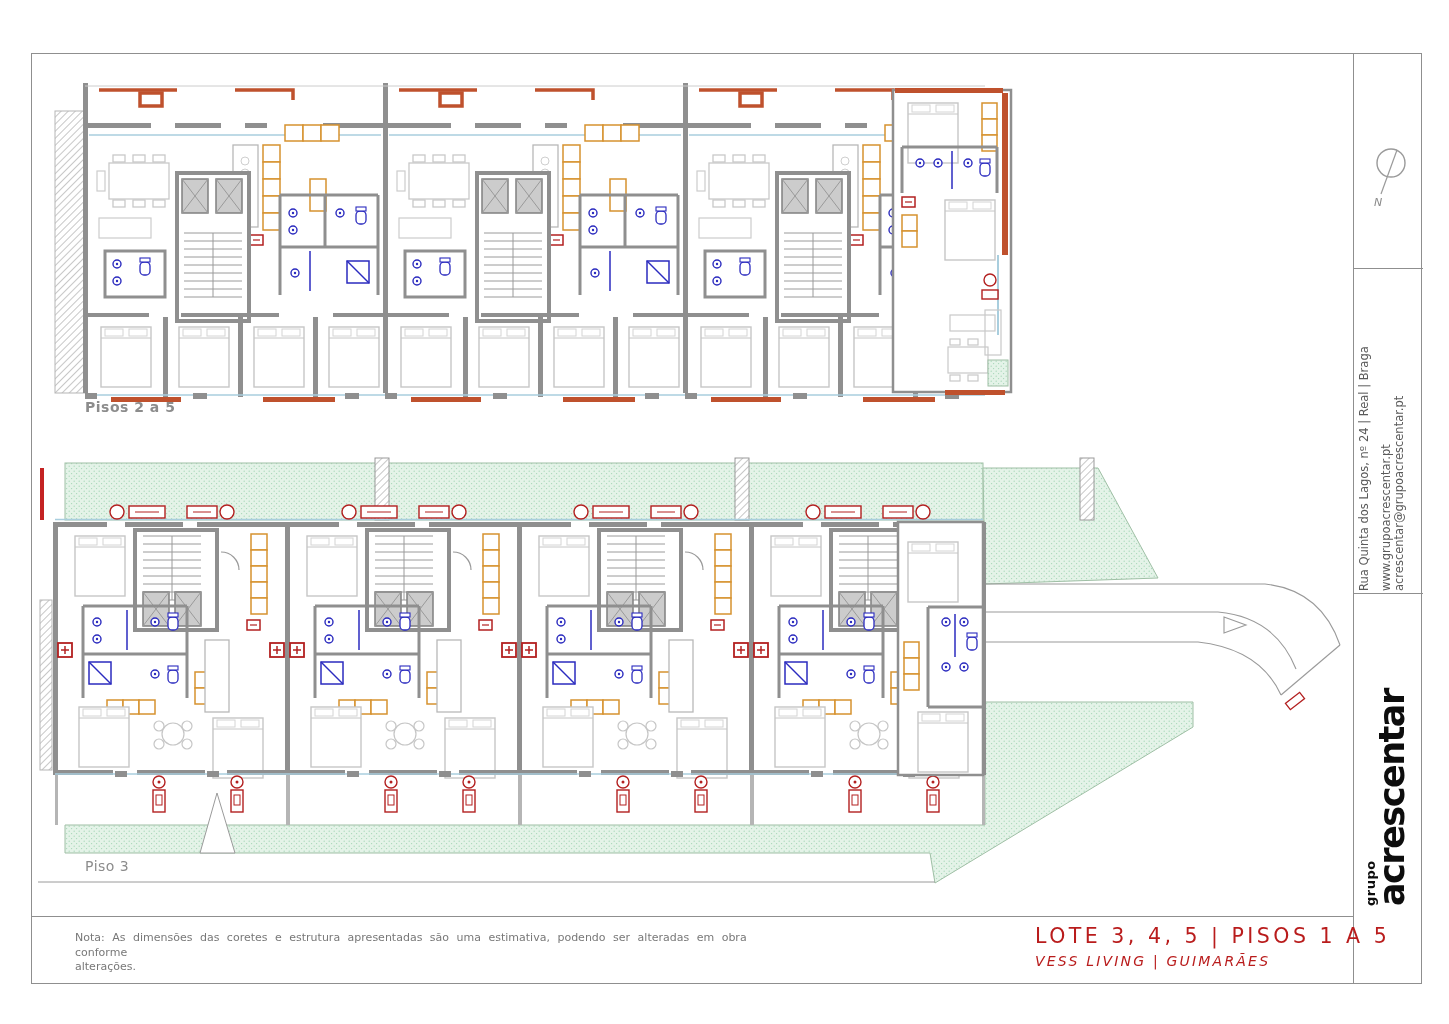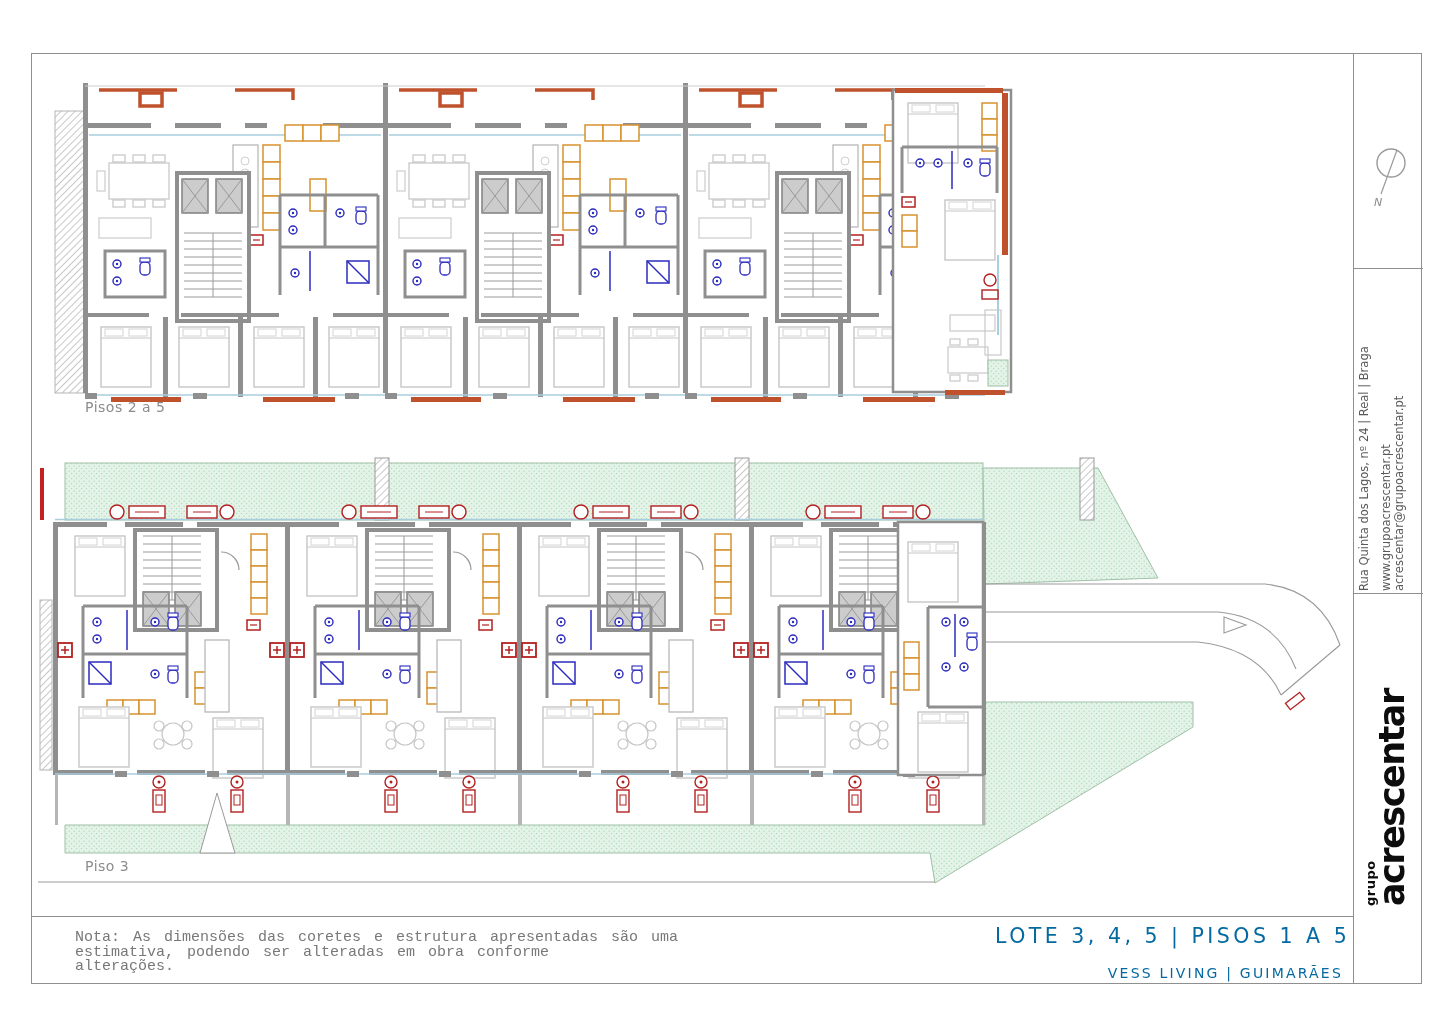--- a/index.html
+++ b/index.html
@@ -7,30 +7,30 @@
          font-family:"DejaVu Sans",sans-serif;}
   .abs{position:absolute;}
   
   .frame{left:31px;top:53px;width:1391px;height:931px;border:1.2px solid #8f8f8f;box-sizing:border-box;}
   .vdiv{left:1353px;top:53px;width:0;height:931px;border-left:1.2px solid #8f8f8f;}
   .hdiv-main{left:31px;top:916px;width:1322px;height:0;border-top:1.2px solid #8f8f8f;}
   .hdiv-col1{left:1353px;top:268px;width:70px;height:0;border-top:1.2px solid #8f8f8f;}
   .hdiv-col2{left:1353px;top:593px;width:70px;height:0;border-top:1.2px solid #8f8f8f;}
   
   .plan-label{color:#8c8c8c;font-size:14px;letter-spacing:.5px;}
-  #label-upper{left:85px;top:399px;}
+  #label-upper{left:85px;top:399px;font-weight:bold;}
   #label-lower{left:85px;top:858px;}
   
-  .notes{left:75px;top:931px;width:712px;color:#787878;font-size:15px;line-height:14.5px;font-family:Liberation Mono, monospace;}
+  .notes{left:75px;top:931px;width:712px;color:#787878;font-size:11px;line-height:14.5px;}
   .notes .l1{word-spacing:4px;}
   .notes .l3{text-decoration:underline;word-spacing:2px;}
   
-  .titleblock{left:995px;top:924px;width:348px;text-align:right;color:#0369a1;}
+  .titleblock{left:1035px;top:924px;width:348px;color:#b91c1c;}
   .titleblock .t1{font-size:20.5px;letter-spacing:3.5px;white-space:nowrap;}
-  .titleblock .t2{font-size:14px;letter-spacing:2.2px;margin-top:17px;white-space:nowrap;}
+  .titleblock .t2{font-size:14px;letter-spacing:2.2px;margin-top:5px;white-space:nowrap;font-style:italic;}
   
   .vanchor{width:0;height:0;}
   .vrot{position:absolute;left:0;top:0;transform:rotate(-90deg);transform-origin:0 0;}
   .addr{width:325px;color:#5a5a5a;font-size:11.5px;line-height:13.5px;white-space:nowrap;}
   .addr .gap{height:8px;}
   .logo{width:268px;color:#0d0d0d;line-height:1;}
   .logo .small{font-size:13px;font-weight:800;letter-spacing:.5px;margin-bottom:-2px;}
   .logo .big{font-size:35px;font-weight:800;letter-spacing:-1.5px;}
 </style>
 </head>

